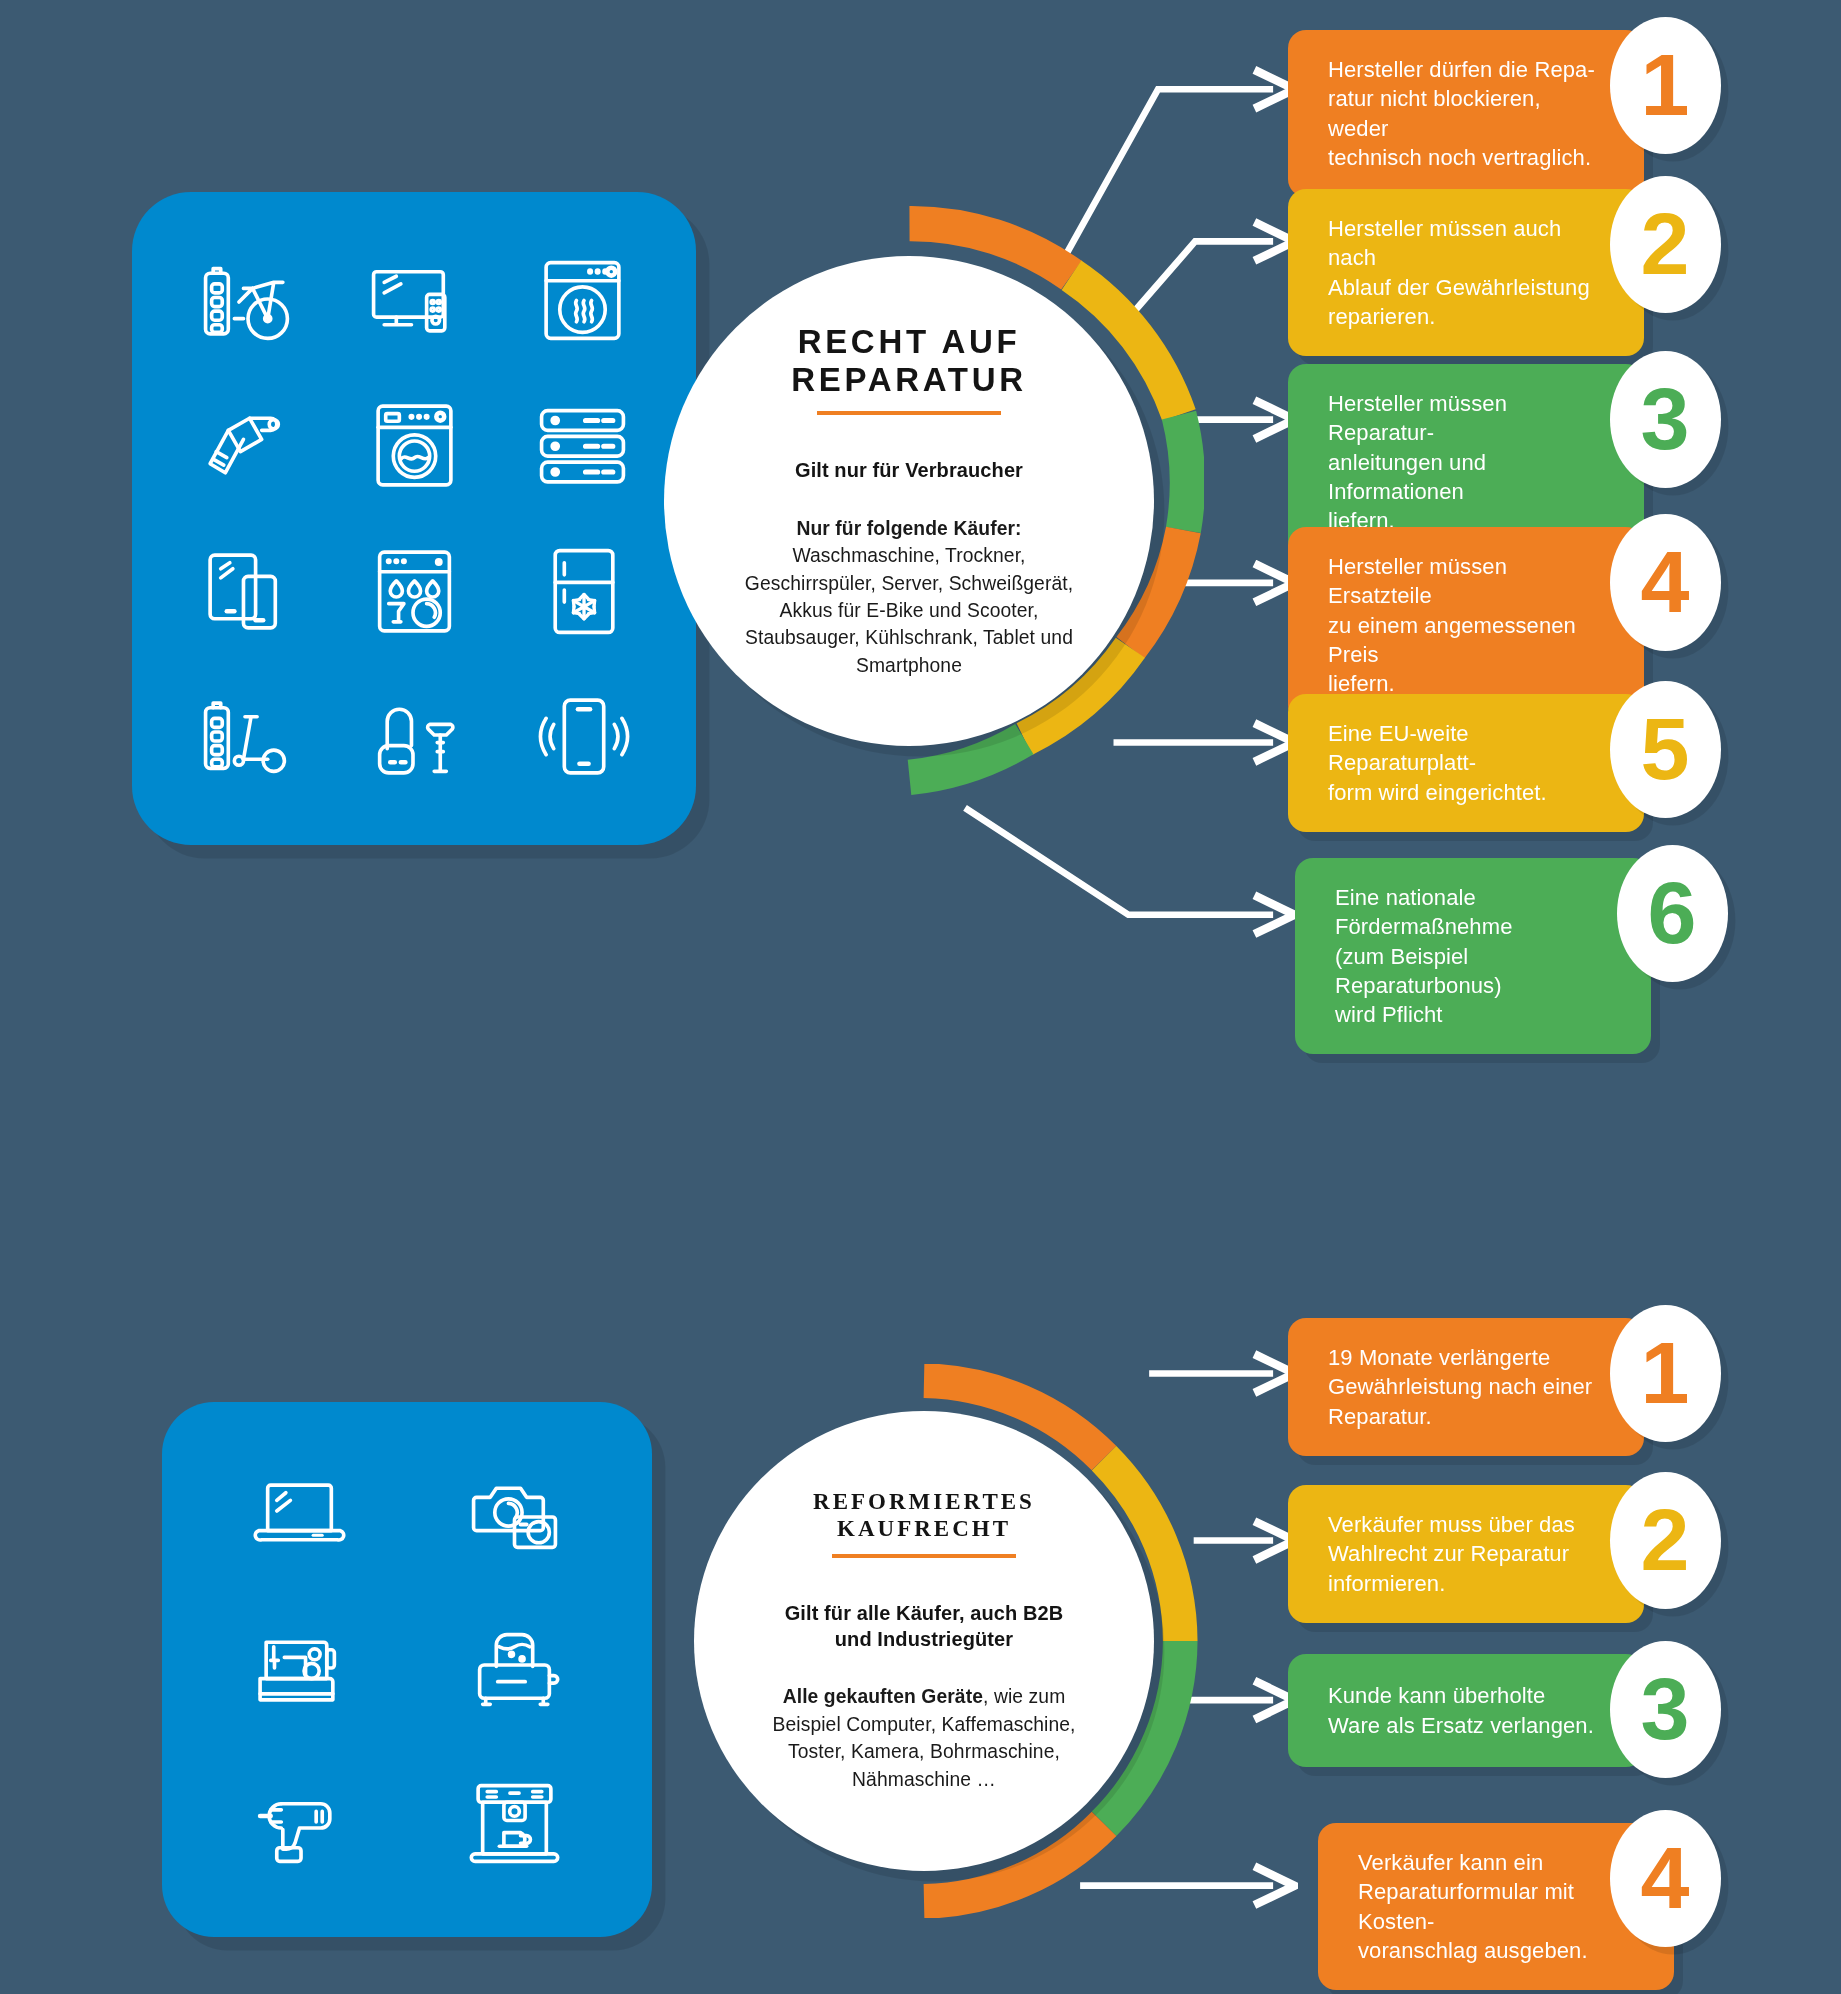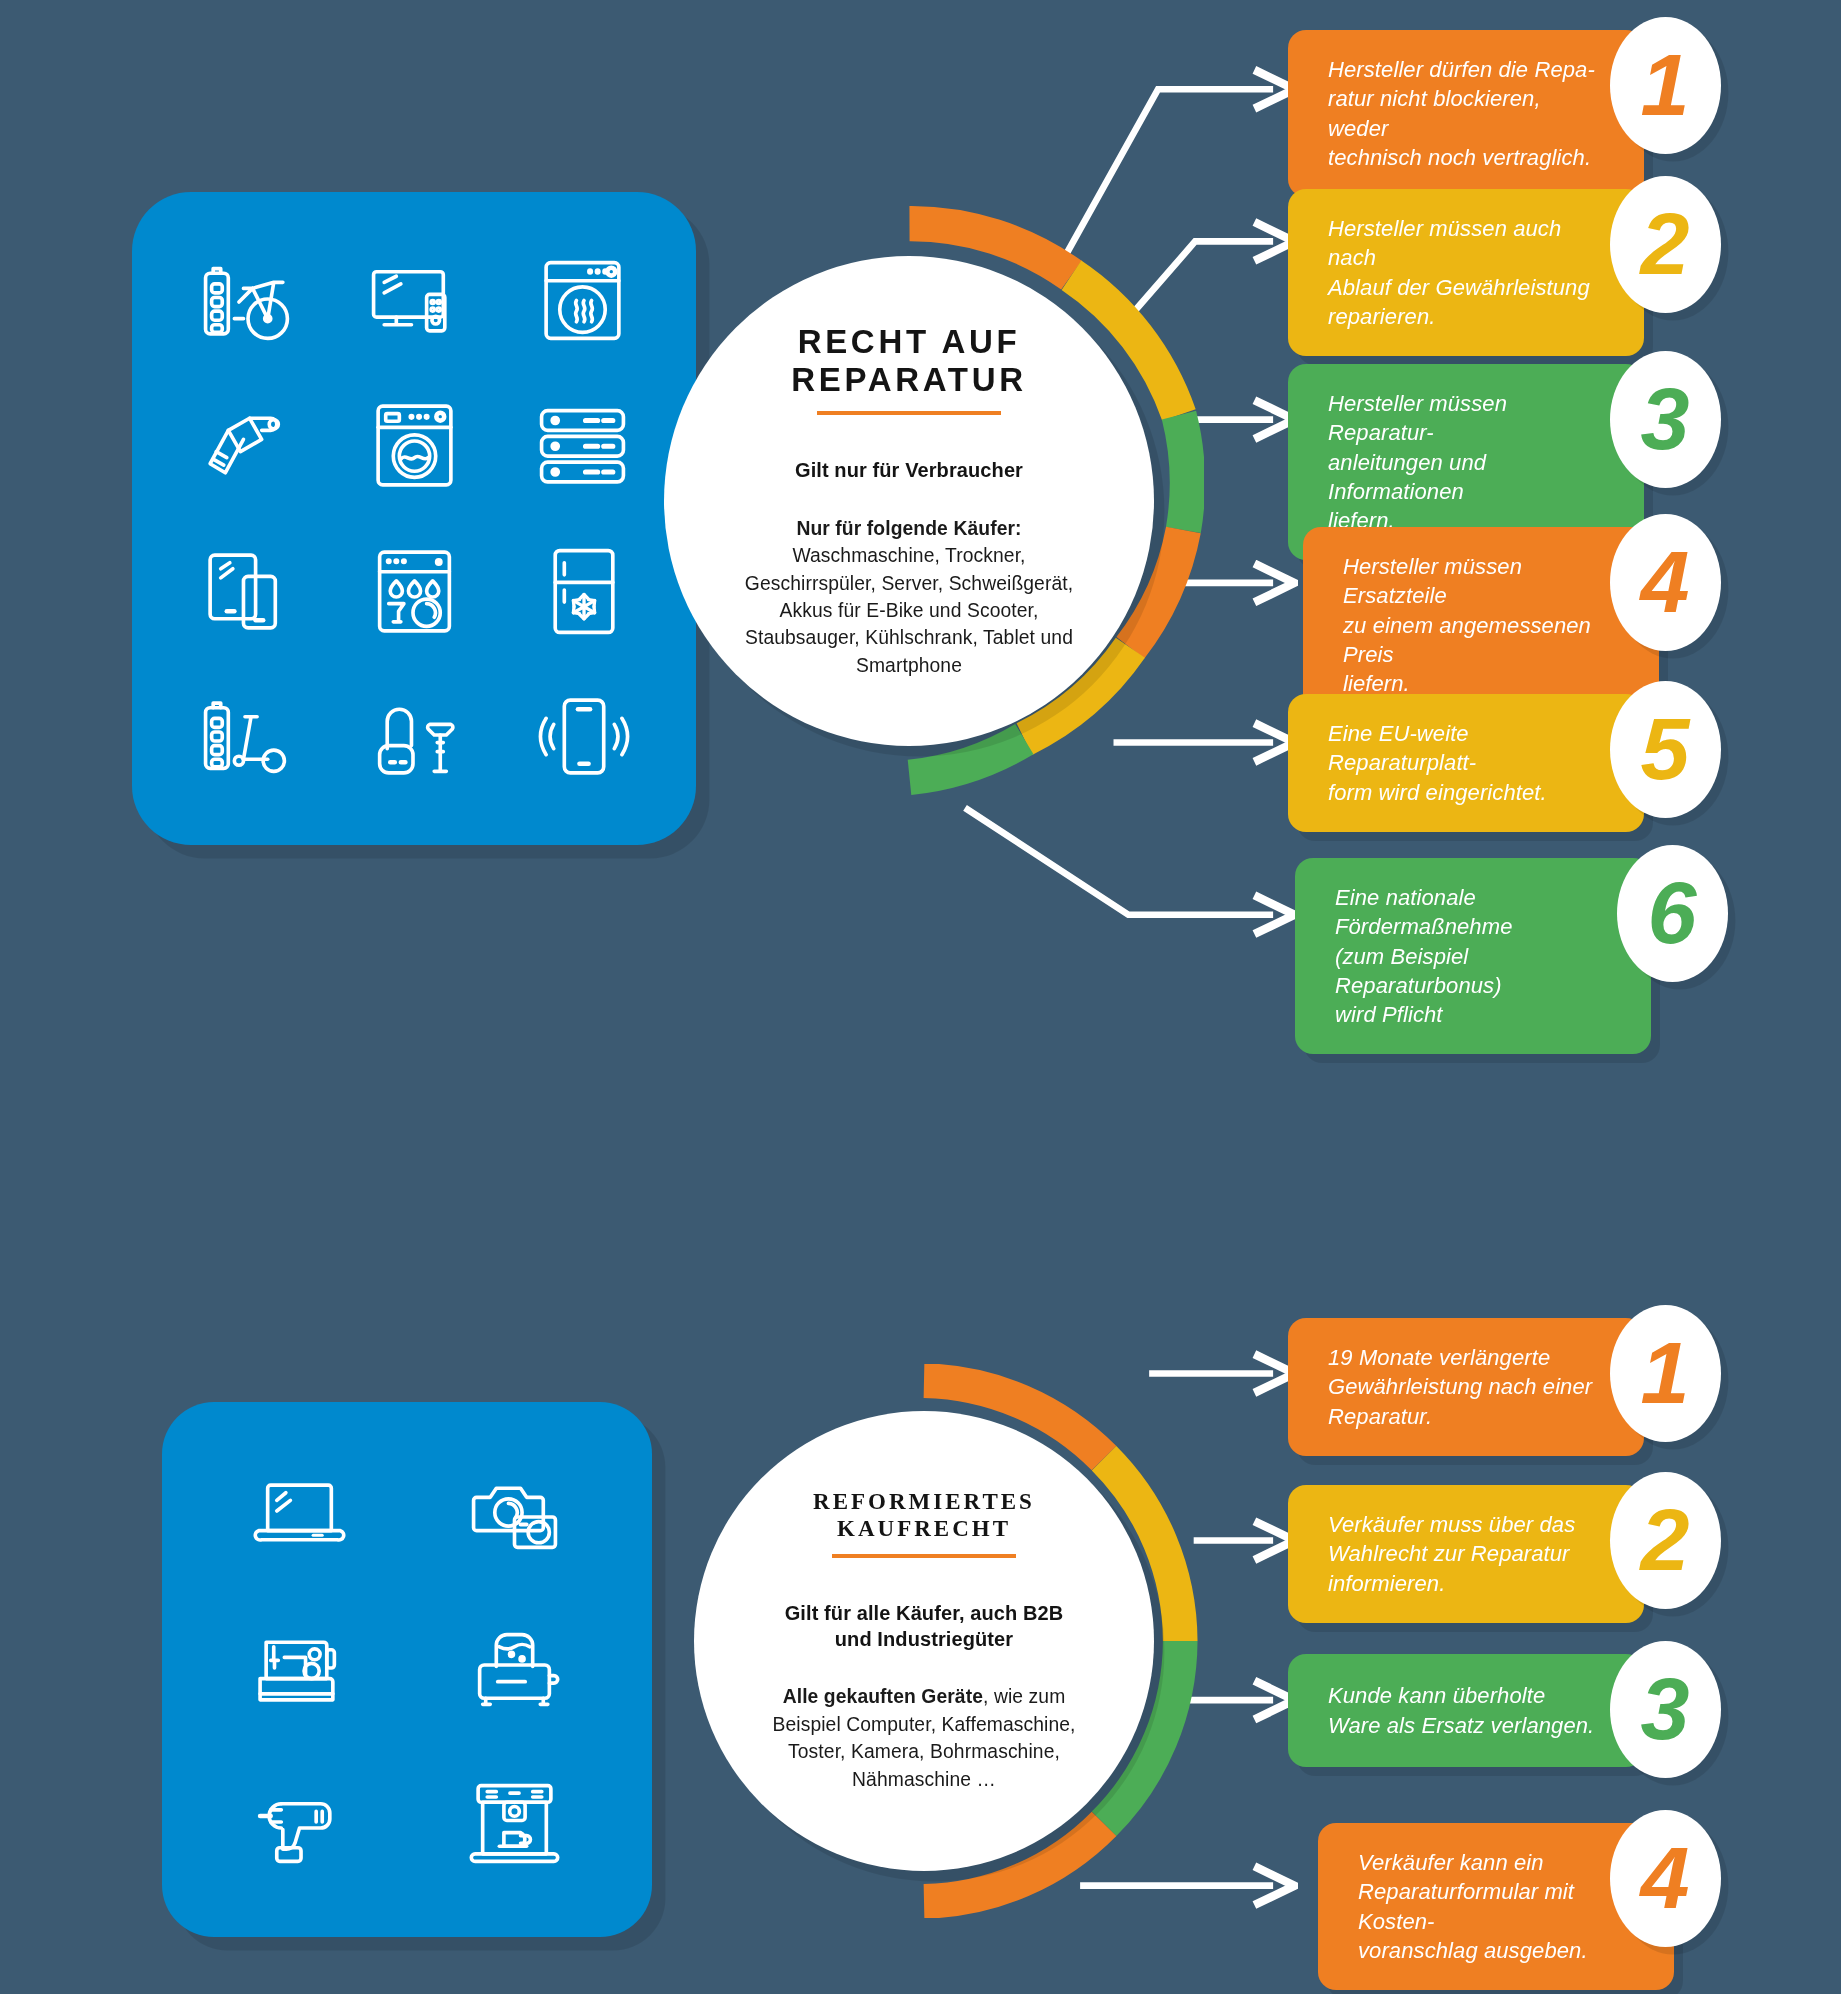--- a/index.html
+++ b/index.html
@@ -75,21 +75,20 @@
   .ring-bottom { left: 647px;  top: 1364px; width: 554px; height: 554px; }
 
   
   .arrows { position: absolute; left: 0; top: 0; width: 1841px; height: 1995px; z-index: 1; pointer-events:none; }
 
   
   .item {
     position: absolute;
     display: flex; align-items: flex-end;
     z-index: 4;
-    font-style: italic;
   }
   .item-box {
     border-radius: 18px;
     padding: 25px 40px;
     color: #ffffff;
     font-size: 22px;
     line-height: 1.33;
     letter-spacing: 0.1px;
     box-shadow: 9px 9px 0 rgba(0,0,0,0.10);
     display: flex; align-items: center;
@@ -342,21 +341,21 @@
   </div>
 
   <div class="item" style="left:1288px; top:364px; width:431px;">
     <div class="item-box c-green" style="width:356px; white-space:pre-line;">Hersteller müssen Reparatur-
 anleitungen und Informationen
 liefern.</div>
     <div class="item-badge t-green" style="top:-13.4px;">3</div>
   </div>
 
   <div class="item" style="left:1288px; top:527px; width:431px;">
-    <div class="item-box c-orange" style="width:356px; white-space:pre-line;margin-left:15px;">Hersteller müssen Ersatzteile
+    <div class="item-box c-orange" style="width:356px; white-space:pre-line;">Hersteller müssen Ersatzteile
 zu einem angemessenen Preis
 liefern.</div>
     <div class="item-badge t-orange" style="top:-13.4px;">4</div>
   </div>
 
   <div class="item" style="left:1288px; top:694px; width:431px;">
     <div class="item-box c-yellow" style="width:356px; white-space:pre-line;">Eine EU-weite Reparaturplatt-
 form wird eingerichtet.</div>
     <div class="item-badge t-yellow" style="top:-13.4px;">5</div>
   </div>

